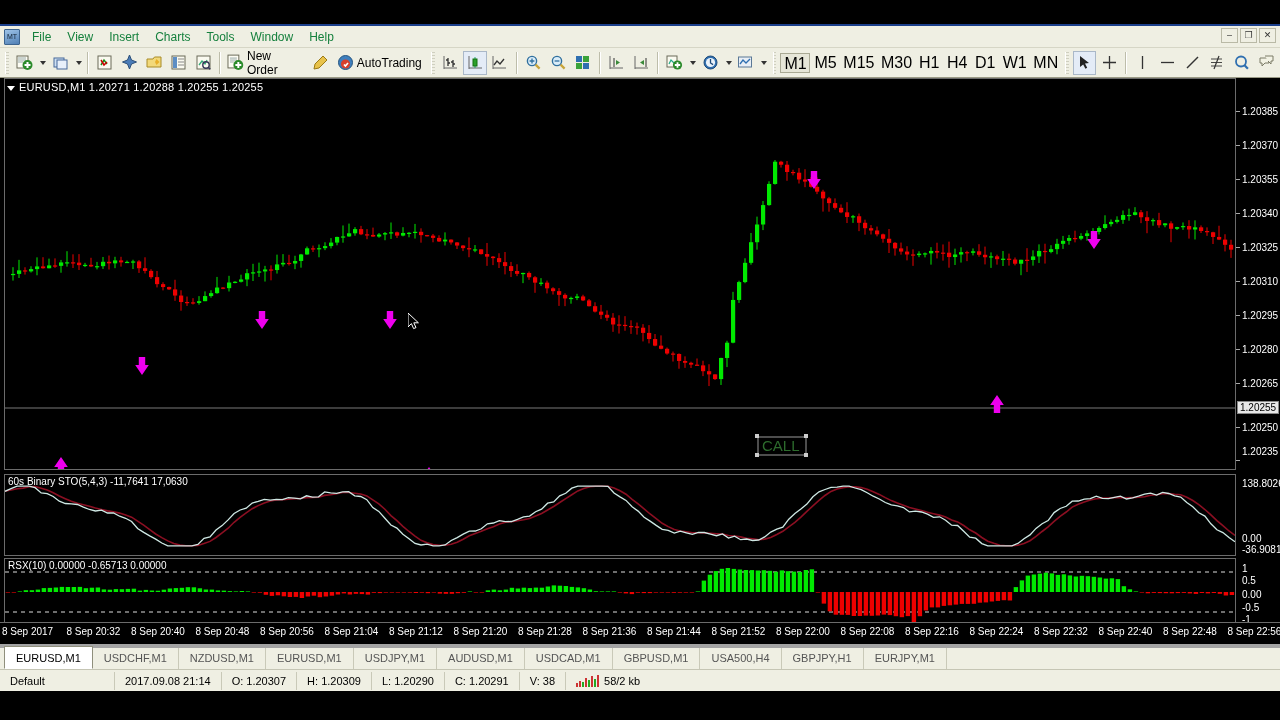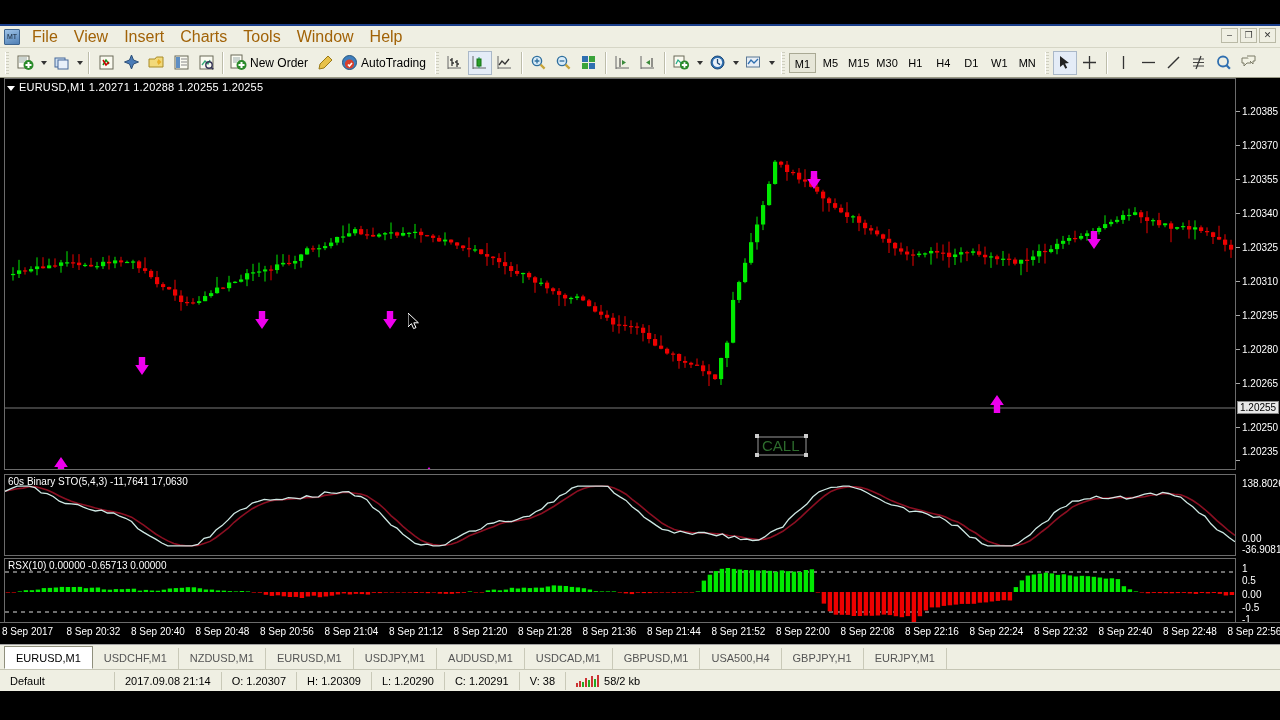--- a/index.html
+++ b/index.html
@@ -22,21 +22,21 @@
     position: relative;
   }
   .mt-logo {
     width: 16px; height: 16px; margin: 0 4px 0 4px;
     background: linear-gradient(160deg,#9fc4e8,#4f7fb5);
     border: 1px solid #3d648f; border-radius: 1px;
     font-size: 7px; color: #123; text-align: center; line-height: 14px;
     font-family: "Liberation Sans", sans-serif;
   }
   .menu-item {
-    font-size: 16px; color: #a16207; padding: 3px 8px; cursor: default;
+    font-size: 12px; color: #15803d; padding: 3px 8px; cursor: default;
     font-family: "Liberation Sans", sans-serif;
   }
   .winbtns { position: absolute; right: 4px; top: 2px; display: flex; gap: 2px; }
   .winbtn {
     width: 17px; height: 15px; background: #efefe3;
     border: 1px solid #b9b9a6; font-size: 9px; line-height: 13px;
     text-align: center; color: #333;
   }
 
   
@@ -57,21 +57,21 @@
              background: repeating-linear-gradient(to bottom,#cfcfc0 0 1px,transparent 1px 3px);
              border-left: 1px solid #fff; }
   .tb-text {
     display: flex; align-items: center; height: 24px;
     padding: 0 5px 0 2px; font-size: 12px; color: #000; gap: 3px;
   }
   .tb-arrow { width: 0; height: 0; border-left: 3px solid transparent;
               border-right: 3px solid transparent; border-top: 4px solid #333;
               margin-left: 1px; }
   .tf-btn {
-    min-width: 27px; height: 20px; font-size: 11px; text-align: center;
+    min-width: 27px; height: 20px; font-size: 16px; text-align: center;
     line-height: 20px; color: #000; padding: 0 3px;
   }
   .tf-btn.sel { background: #e6e6d8; border: 1px solid #a9a994; }
 
   
   .chart-wrap {
     position: absolute; left: 0; top: 78px; width: 1280px; height: 566px;
     background: #000;
   }
   .chart-frame {
@@ -110,21 +110,21 @@
   .time-axis {
     position: absolute; left: 0; top: 622px; width: 1280px; height: 20px;
     background: #000; border-top: 1px solid #6b6b6b;
   }
   .time-lbl { position: absolute; top: 3px; font-size: 10px; color: #fff;
               white-space: nowrap; }
 
   
   .tabbar {
     position: absolute; left: 0; top: 644px; width: 1280px; height: 25px;
-    background: #efefe3; border-top: 1px solid #a3a3a3;
+    background: #efefe3; border-top: 4px solid #a3a3a3;
     display: flex; align-items: flex-end; padding-left: 4px;
   }
   .tab {
     height: 21px; line-height: 20px; font-size: 11px; color: #555;
     padding: 0 11px; border-right: 1px solid #c9c9b8; white-space: nowrap;
   }
   .tab.sel {
     background: #fff; color: #000; border: 1px solid #8f8f7c;
     border-bottom: 1px solid #fff; font-weight: normal; height: 23px;
     line-height: 22px; border-right: 1px solid #8f8f7c;

